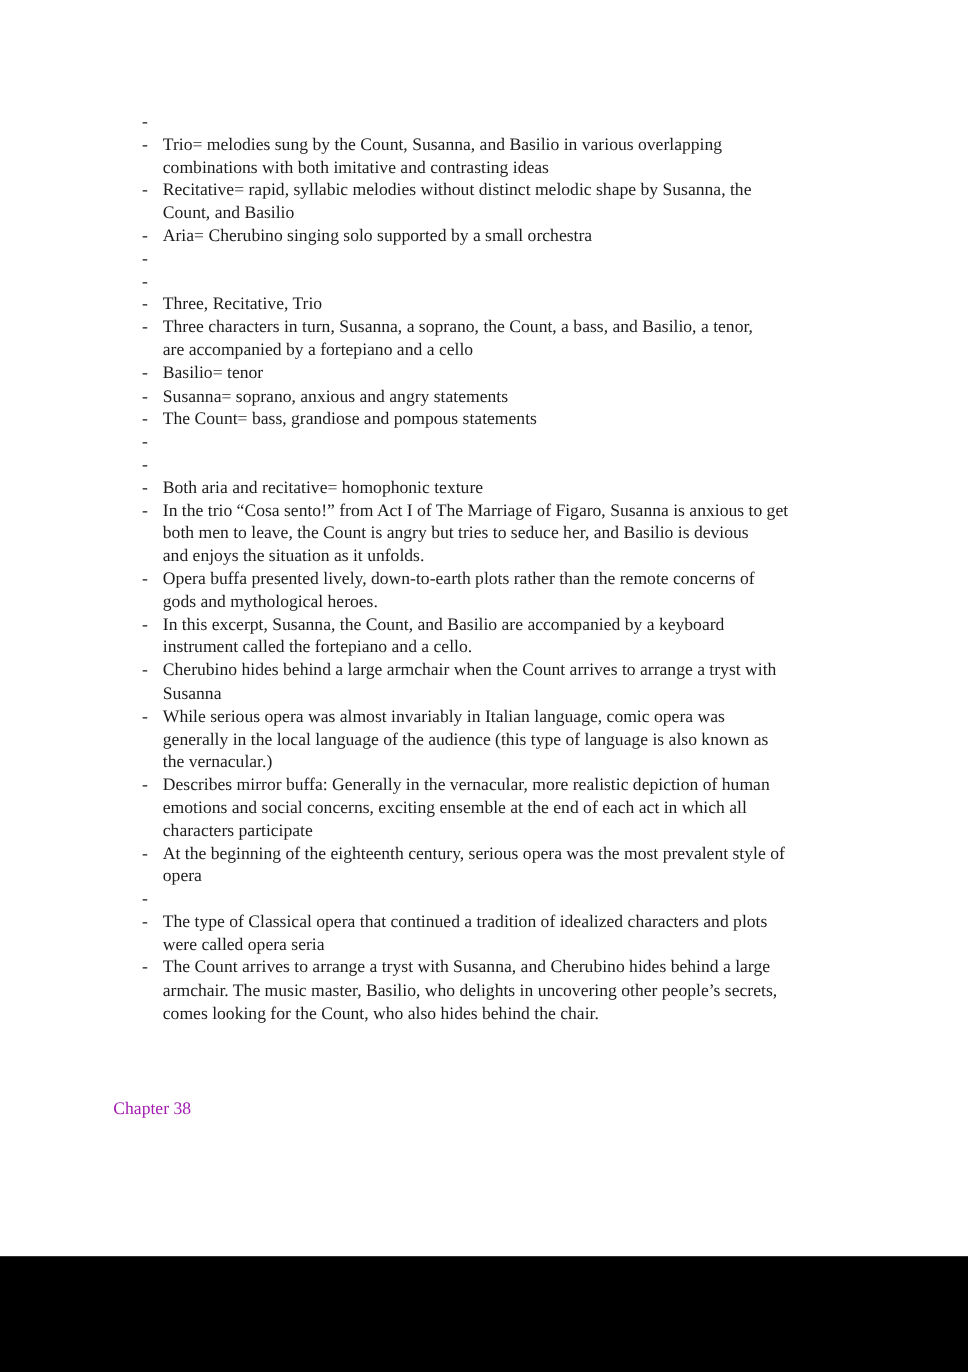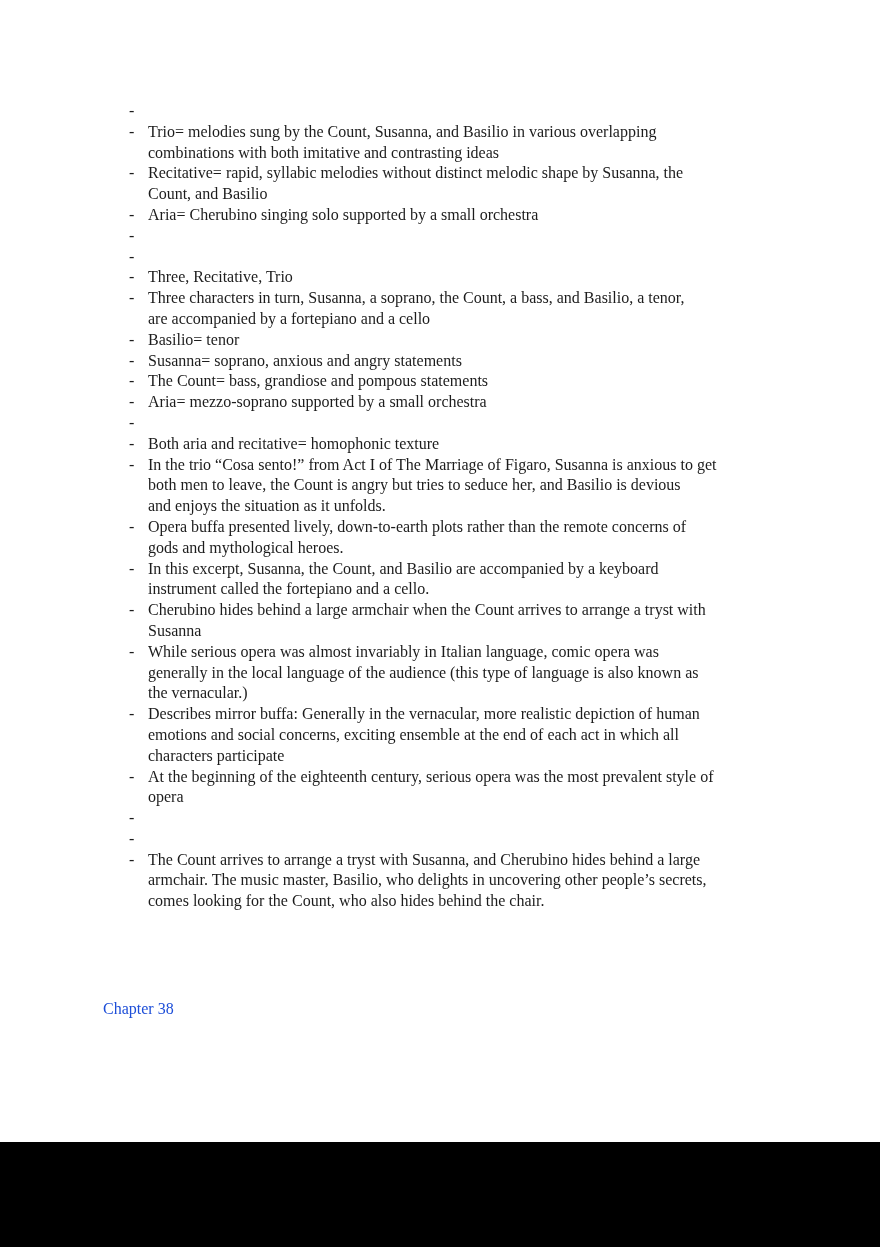--- a/index.html
+++ b/index.html
@@ -39,21 +39,21 @@
     width: 19px;
   }
   .txt {
     white-space: pre-line;
     max-width: 600px;
   }
   .chapter {
     position: absolute;
     top: 999px;
     left: 103px;
-    color: #1d4ed8;
+    color: #a21caf;
     font-size: 16px;
     line-height: 20.8px;
   }
   .bottom-black-bar {
     width: 880px;
     height: 105px;
     background: #000000;
   }
 </style>
 </head>
@@ -101,21 +101,20 @@
       <li>
           <span class="dash">-</span>
           <span class="txt">Susanna= soprano, anxious and angry statements</span>
         </li>
       <li>
           <span class="dash">-</span>
           <span class="txt">The Count= bass, grandiose and pompous statements</span>
         </li>
       <li>
           <span class="dash">-</span>
-          <span class="txt">Aria= mezzo-soprano supported by a small orchestra</span>
         </li>
       <li>
           <span class="dash">-</span>
         </li>
       <li>
           <span class="dash">-</span>
           <span class="txt">Both aria and recitative= homophonic texture</span>
         </li>
       <li>
           <span class="dash">-</span>
@@ -153,20 +152,22 @@
       <li>
           <span class="dash">-</span>
           <span class="txt">At the beginning of the eighteenth century, serious opera was the most prevalent style of
 opera</span>
         </li>
       <li>
           <span class="dash">-</span>
         </li>
       <li>
           <span class="dash">-</span>
+          <span class="txt">The type of Classical opera that continued a tradition of idealized characters and plots
+were called opera seria</span>
         </li>
       <li>
           <span class="dash">-</span>
           <span class="txt">The Count arrives to arrange a tryst with Susanna, and Cherubino hides behind a large
 armchair. The music master, Basilio, who delights in uncovering other people’s secrets,
 comes looking for the Count, who also hides behind the chair.</span>
         </li>
     </ul>
   </div>
   <div class="chapter">Chapter 38</div>

